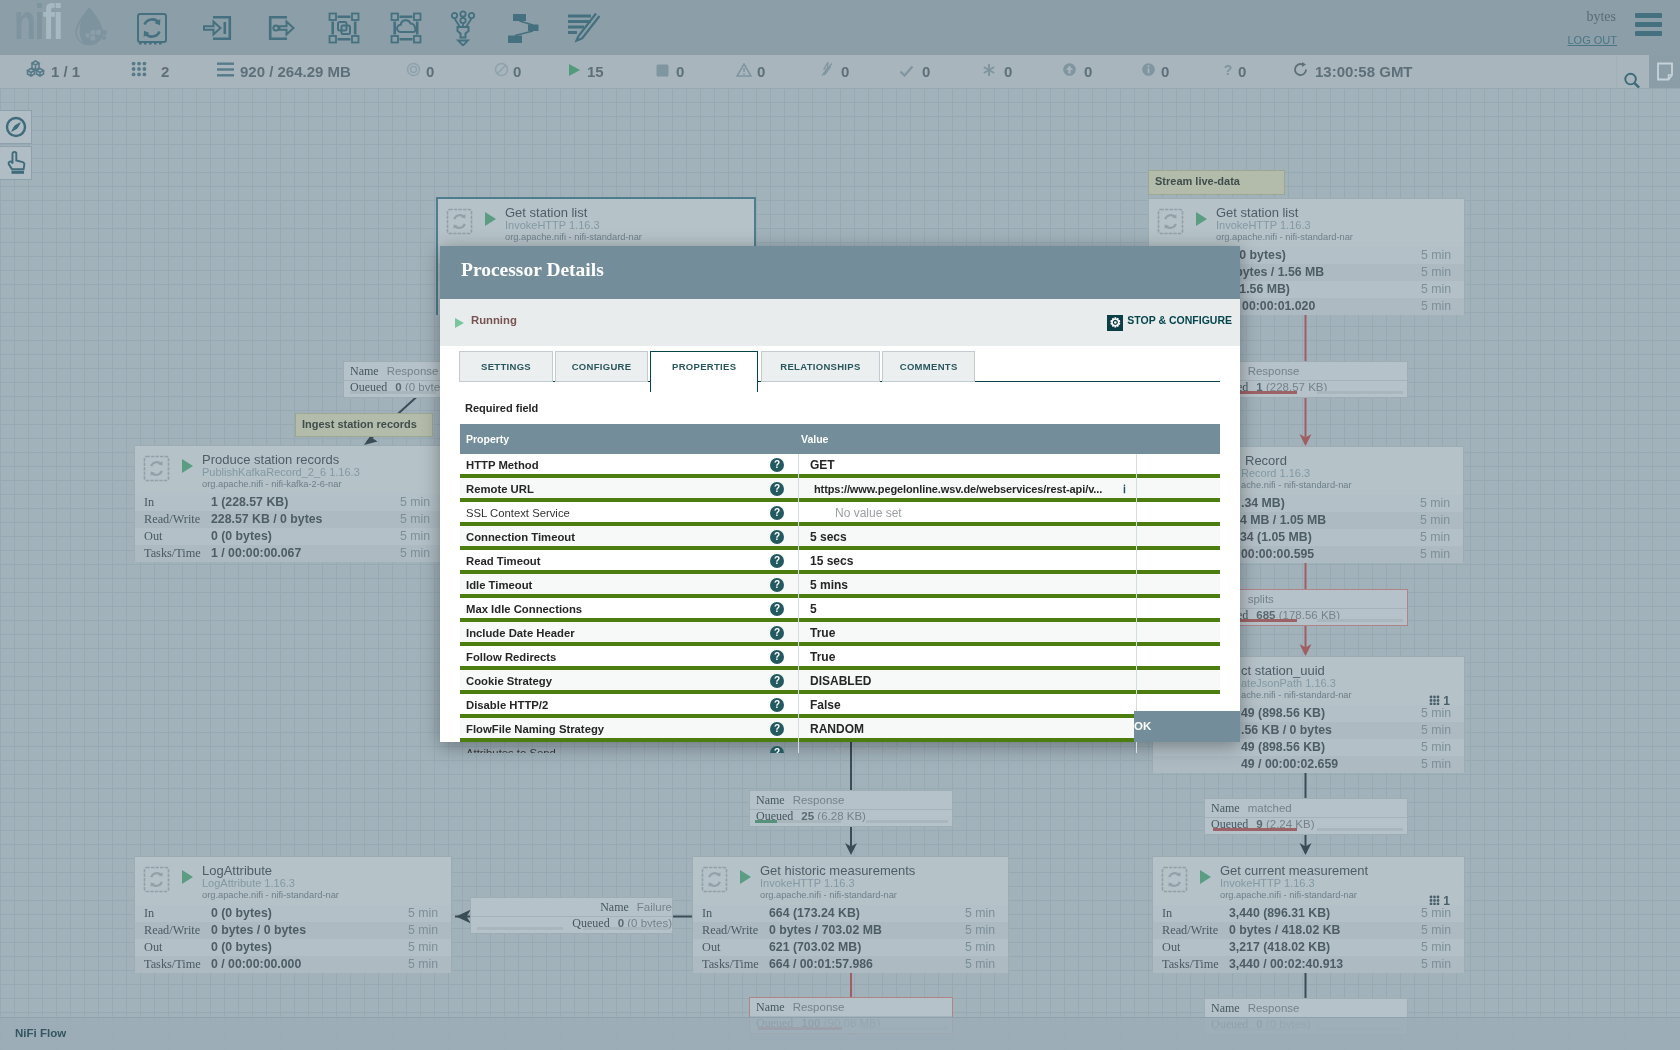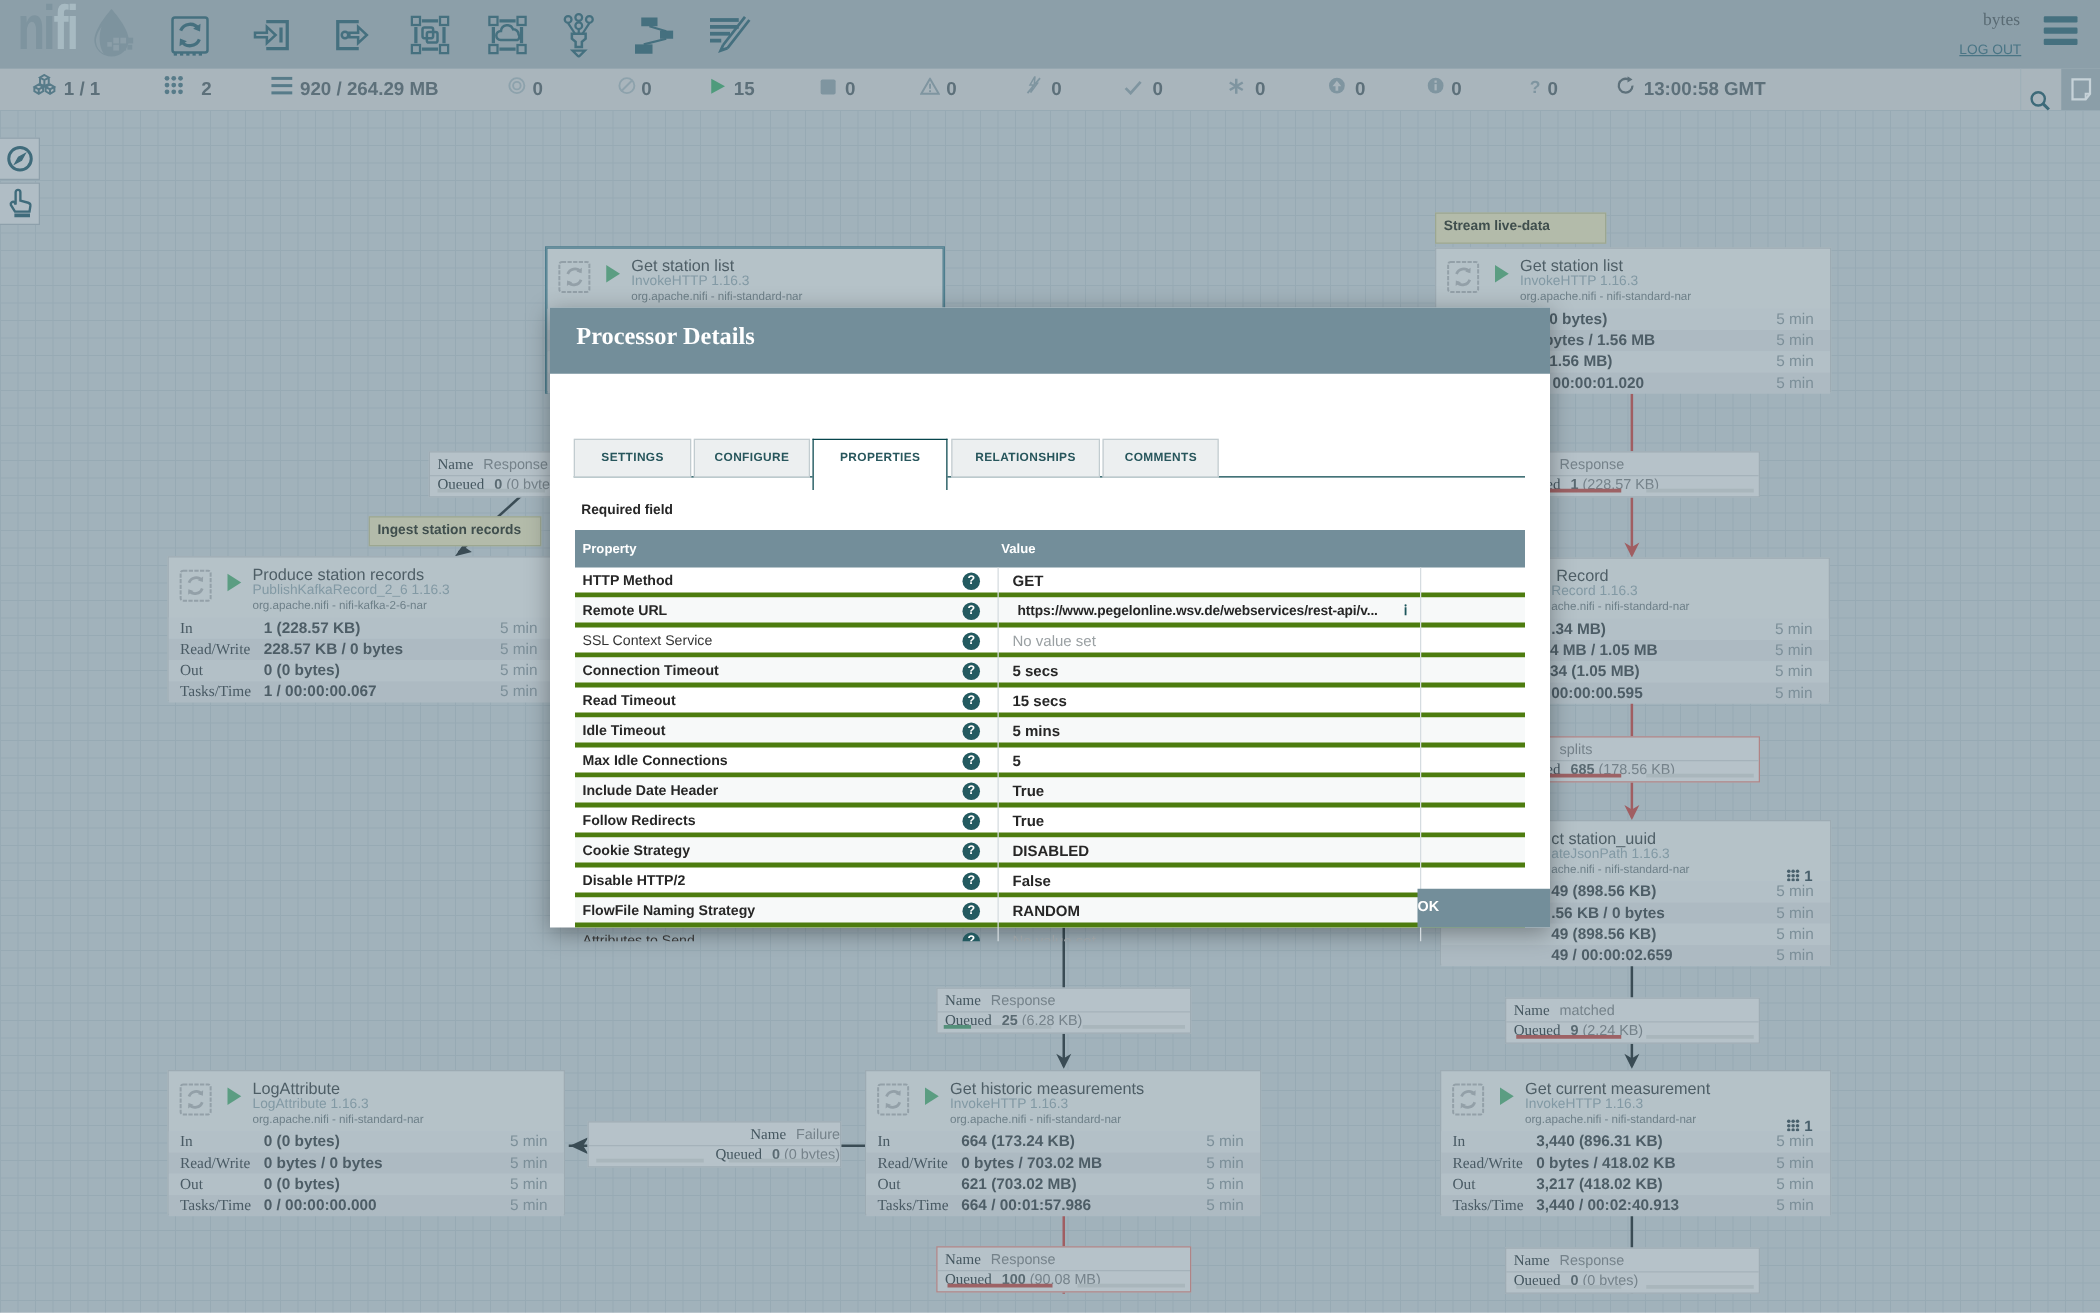--- a/index.html
+++ b/index.html
@@ -74,21 +74,21 @@
 #reqf{position:absolute;left:25px;top:156px;font-size:11px;font-weight:bold;color:#262626;}
 
 #ptab{position:absolute;left:20px;top:178px;width:760px;height:329px;overflow:hidden;}
 #ptab-h{position:absolute;left:0;top:0;width:100%;height:30px;background:#738e9a;color:#fff;font-weight:bold;font-size:10.5px;line-height:30px;}
 .trow{position:absolute;left:0;width:100%;height:24px;border-bottom:4px solid #4d7c0f;box-sizing:border-box;line-height:23px;font-size:11.3px;white-space:pre;}
 .trow.alt{background:#f7f9f9;}
 .trow .p{position:absolute;left:6px;font-weight:bold;color:#262626;}
 .trow .p.nrm{font-weight:normal;color:#333;}
 .trow .q{position:absolute;left:310px;width:14px;height:14px;top:4px;background:#235a60;border-radius:50%;color:#fff;font-size:10px;font-weight:bold;text-align:center;line-height:14px;}
 .trow .v{position:absolute;font-weight:bold;color:#262626;font-size:12px;}
-.trow .v.gray{font-weight:normal;color:#9aa0a3;}
+.trow .v.gray{font-weight:normal;color:#9aa0a3;margin-left:25px;}
 .trow .v.u{font-size:11px;letter-spacing:-0.1px;}
 #vdiv1{position:absolute;left:337.7px;top:30px;width:1px;height:301px;background:#d5dce0;}
 #vdiv2{position:absolute;left:676px;top:30px;width:1px;height:301px;background:#d5dce0;}
 #okbtn{position:absolute;right:0;bottom:0;width:106px;height:31px;background:#738e9a;color:#fff;font-size:11.5px;font-weight:bold;line-height:31px;}
 </style>
 </head>
 <body>
 <div id="stage">
  <div id="cv"></div>
  <svg id="lines" width="1680" height="1050">
@@ -543,25 +543,33 @@
       <circle cx="12" cy="12" r="9" fill="none" stroke="#3f6b7b" stroke-width="2.4"></circle>
       <path d="M16.2 7.8 L13.2 13.2 L7.8 16.2 L10.8 10.8 Z" fill="#3f6b7b" stroke="#3f6b7b" stroke-width="1"></path>
     </svg>
 <svg style="position:absolute;left:6px;top:150px;z-index:2;" width="20" height="25" viewBox="0 0 20 25">
       <g fill="none" stroke="#3f6b7b" stroke-width="1.9">
         <path d="M6.5 13.5 V3.8 a1.9 1.9 0 0 1 3.8 0 V10.5 l6.3 1.7 a2.4 2.4 0 0 1 1.7 2.5 l-0.7 4.6 H6 L2.7 14 a1.9 1.9 0 0 1 3-2.1 Z"></path>
       </g>
       <rect x="5.5" y="20.8" width="12.5" height="3" fill="#3f6b7b"></rect>
     </svg>
 
+ <div id="foot">
+      <span>NiFi Flow</span>
+    </div>
 
  <div id="dlg">
   <div id="dlg-h">
         <span>Processor Details</span>
       </div>
+  <div id="dlg-s">
+    <div id="run-tri"></div>
+        <div id="run-tx">Running</div>
+    <div id="stopcfg"><span class="ic">⚙</span>STOP &amp; CONFIGURE</div>
+  </div>
   <div class="tab" style="left:19.3px;width:93.5px;">SETTINGS</div>
   <div class="tab" style="left:114.8px;width:93.5px;">CONFIGURE</div>
   <div class="tab sel" style="left:210.2px;width:108px;">PROPERTIES</div>
   <div class="tab" style="left:320.7px;width:119.5px;">RELATIONSHIPS</div>
   <div class="tab" style="left:442.2px;width:93px;">COMMENTS</div>
   <div id="tabline"></div>
   <div id="reqf">Required field</div>
   <div id="ptab">
     <div id="ptab-h">
           <span style="position:absolute;left:6px;">Property</span>

